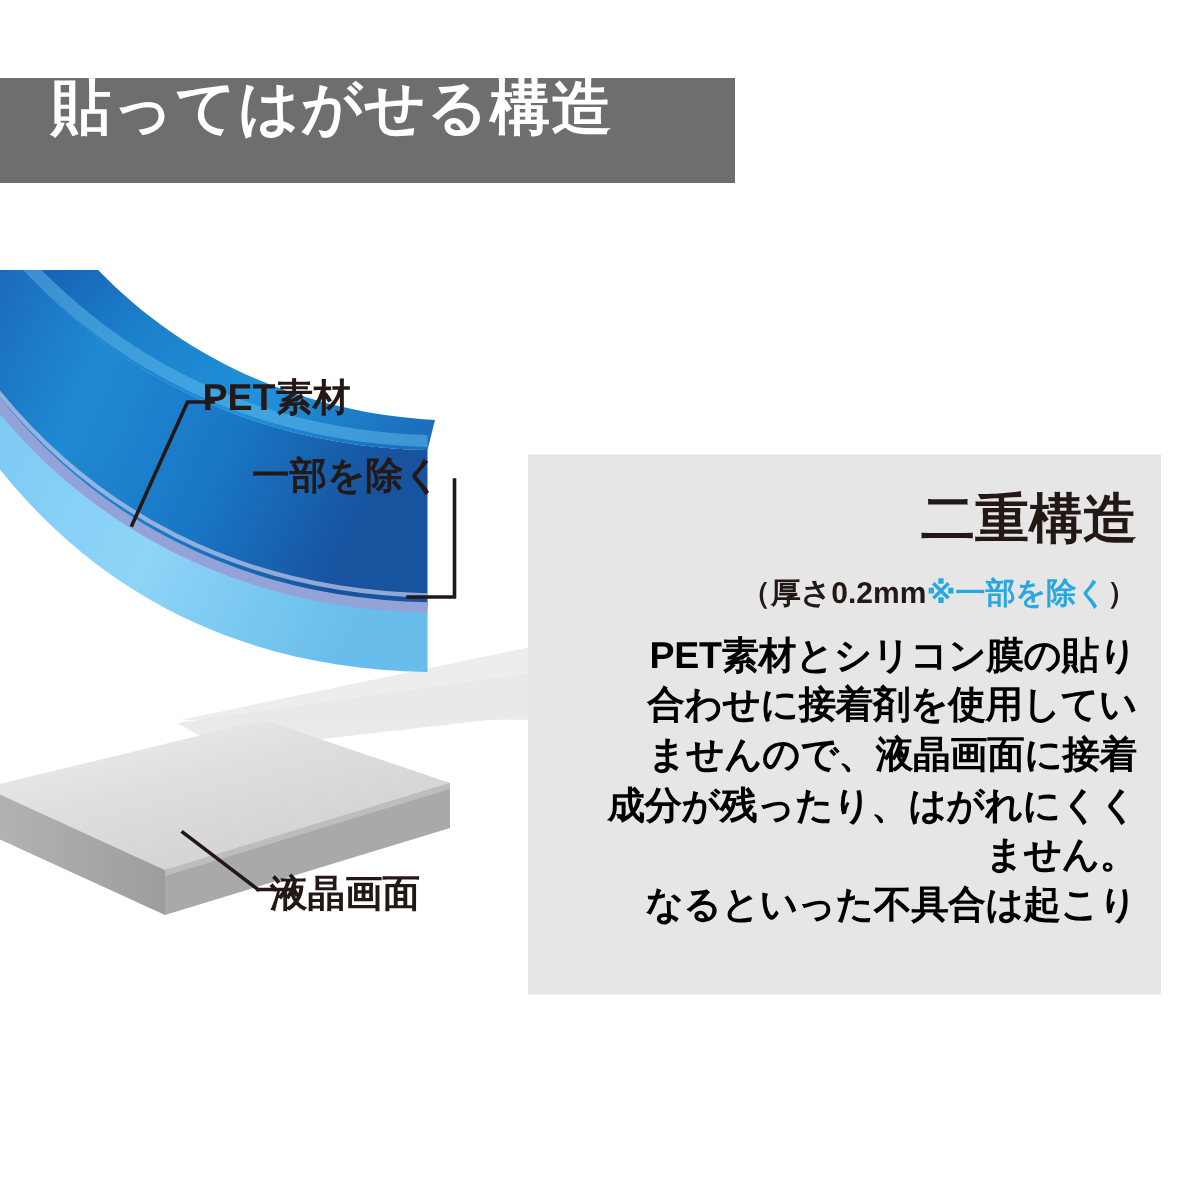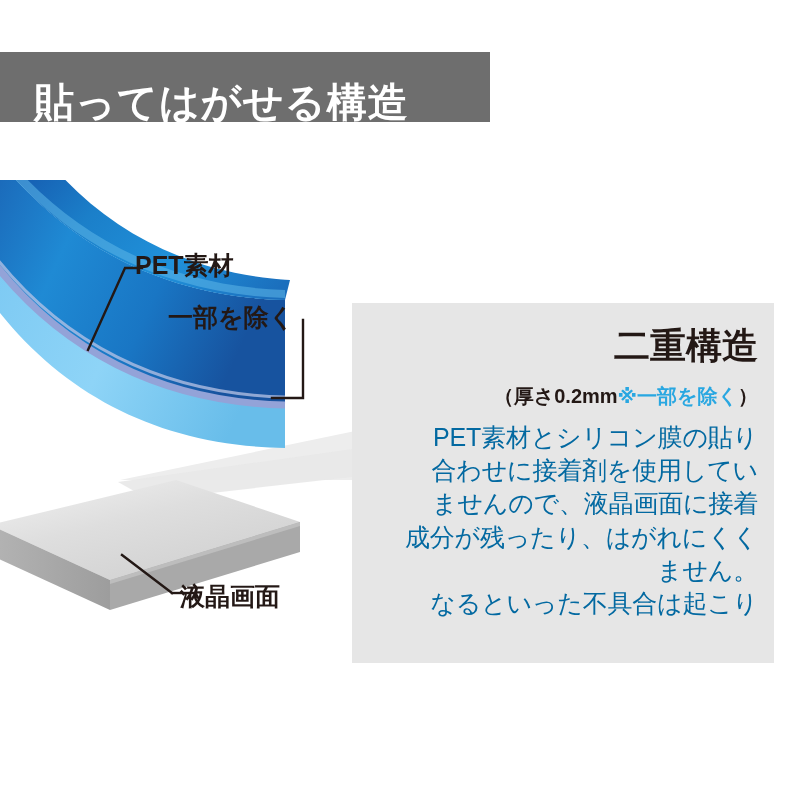--- a/index.html
+++ b/index.html
@@ -9,21 +9,21 @@
     font-family:"Liberation Sans","DejaVu Sans",sans-serif;
     overflow:hidden;
     position:relative;
   }
   #stage{position:absolute;left:0;top:0;width:800px;height:800px;}
 
   
   .banner{
     position:absolute;left:0;top:52px;width:490px;height:70px;
     background:#6e6e6e;
-    display:flex;align-items:flex-end;
+    display:flex;align-items:flex-start;
   }
   .banner-text{
     color:#ffffff;
     font-size:40px;
     font-weight:bold;
     letter-spacing:1px;
     margin-left:34px;
     line-height:1;
     white-space:nowrap;
   }
@@ -41,21 +41,21 @@
     font-size:36px;font-weight:bold;color:#231815;
     line-height:1.05;letter-spacing:0px;white-space:nowrap;
   }
   .panel-sub{
     font-size:20px;font-weight:bold;color:#231815;
     line-height:1.15;margin-top:20px;white-space:nowrap;
   }
   .panel-sub .note{color:#29a7e1;}
   .panel-body{
     margin-top:13px;
-    font-size:25px;font-weight:normal;color:#0369a1;
+    font-size:25px;font-weight:bold;color:#000000;
     line-height:1.33;
     letter-spacing:-0.2px;
   }
   .panel-body span{display:block;white-space:nowrap;}
 
   
   .diagram{position:absolute;left:0;top:180px;width:360px;height:470px;}
   .diagram svg{display:block;}
 
   .lbl{

